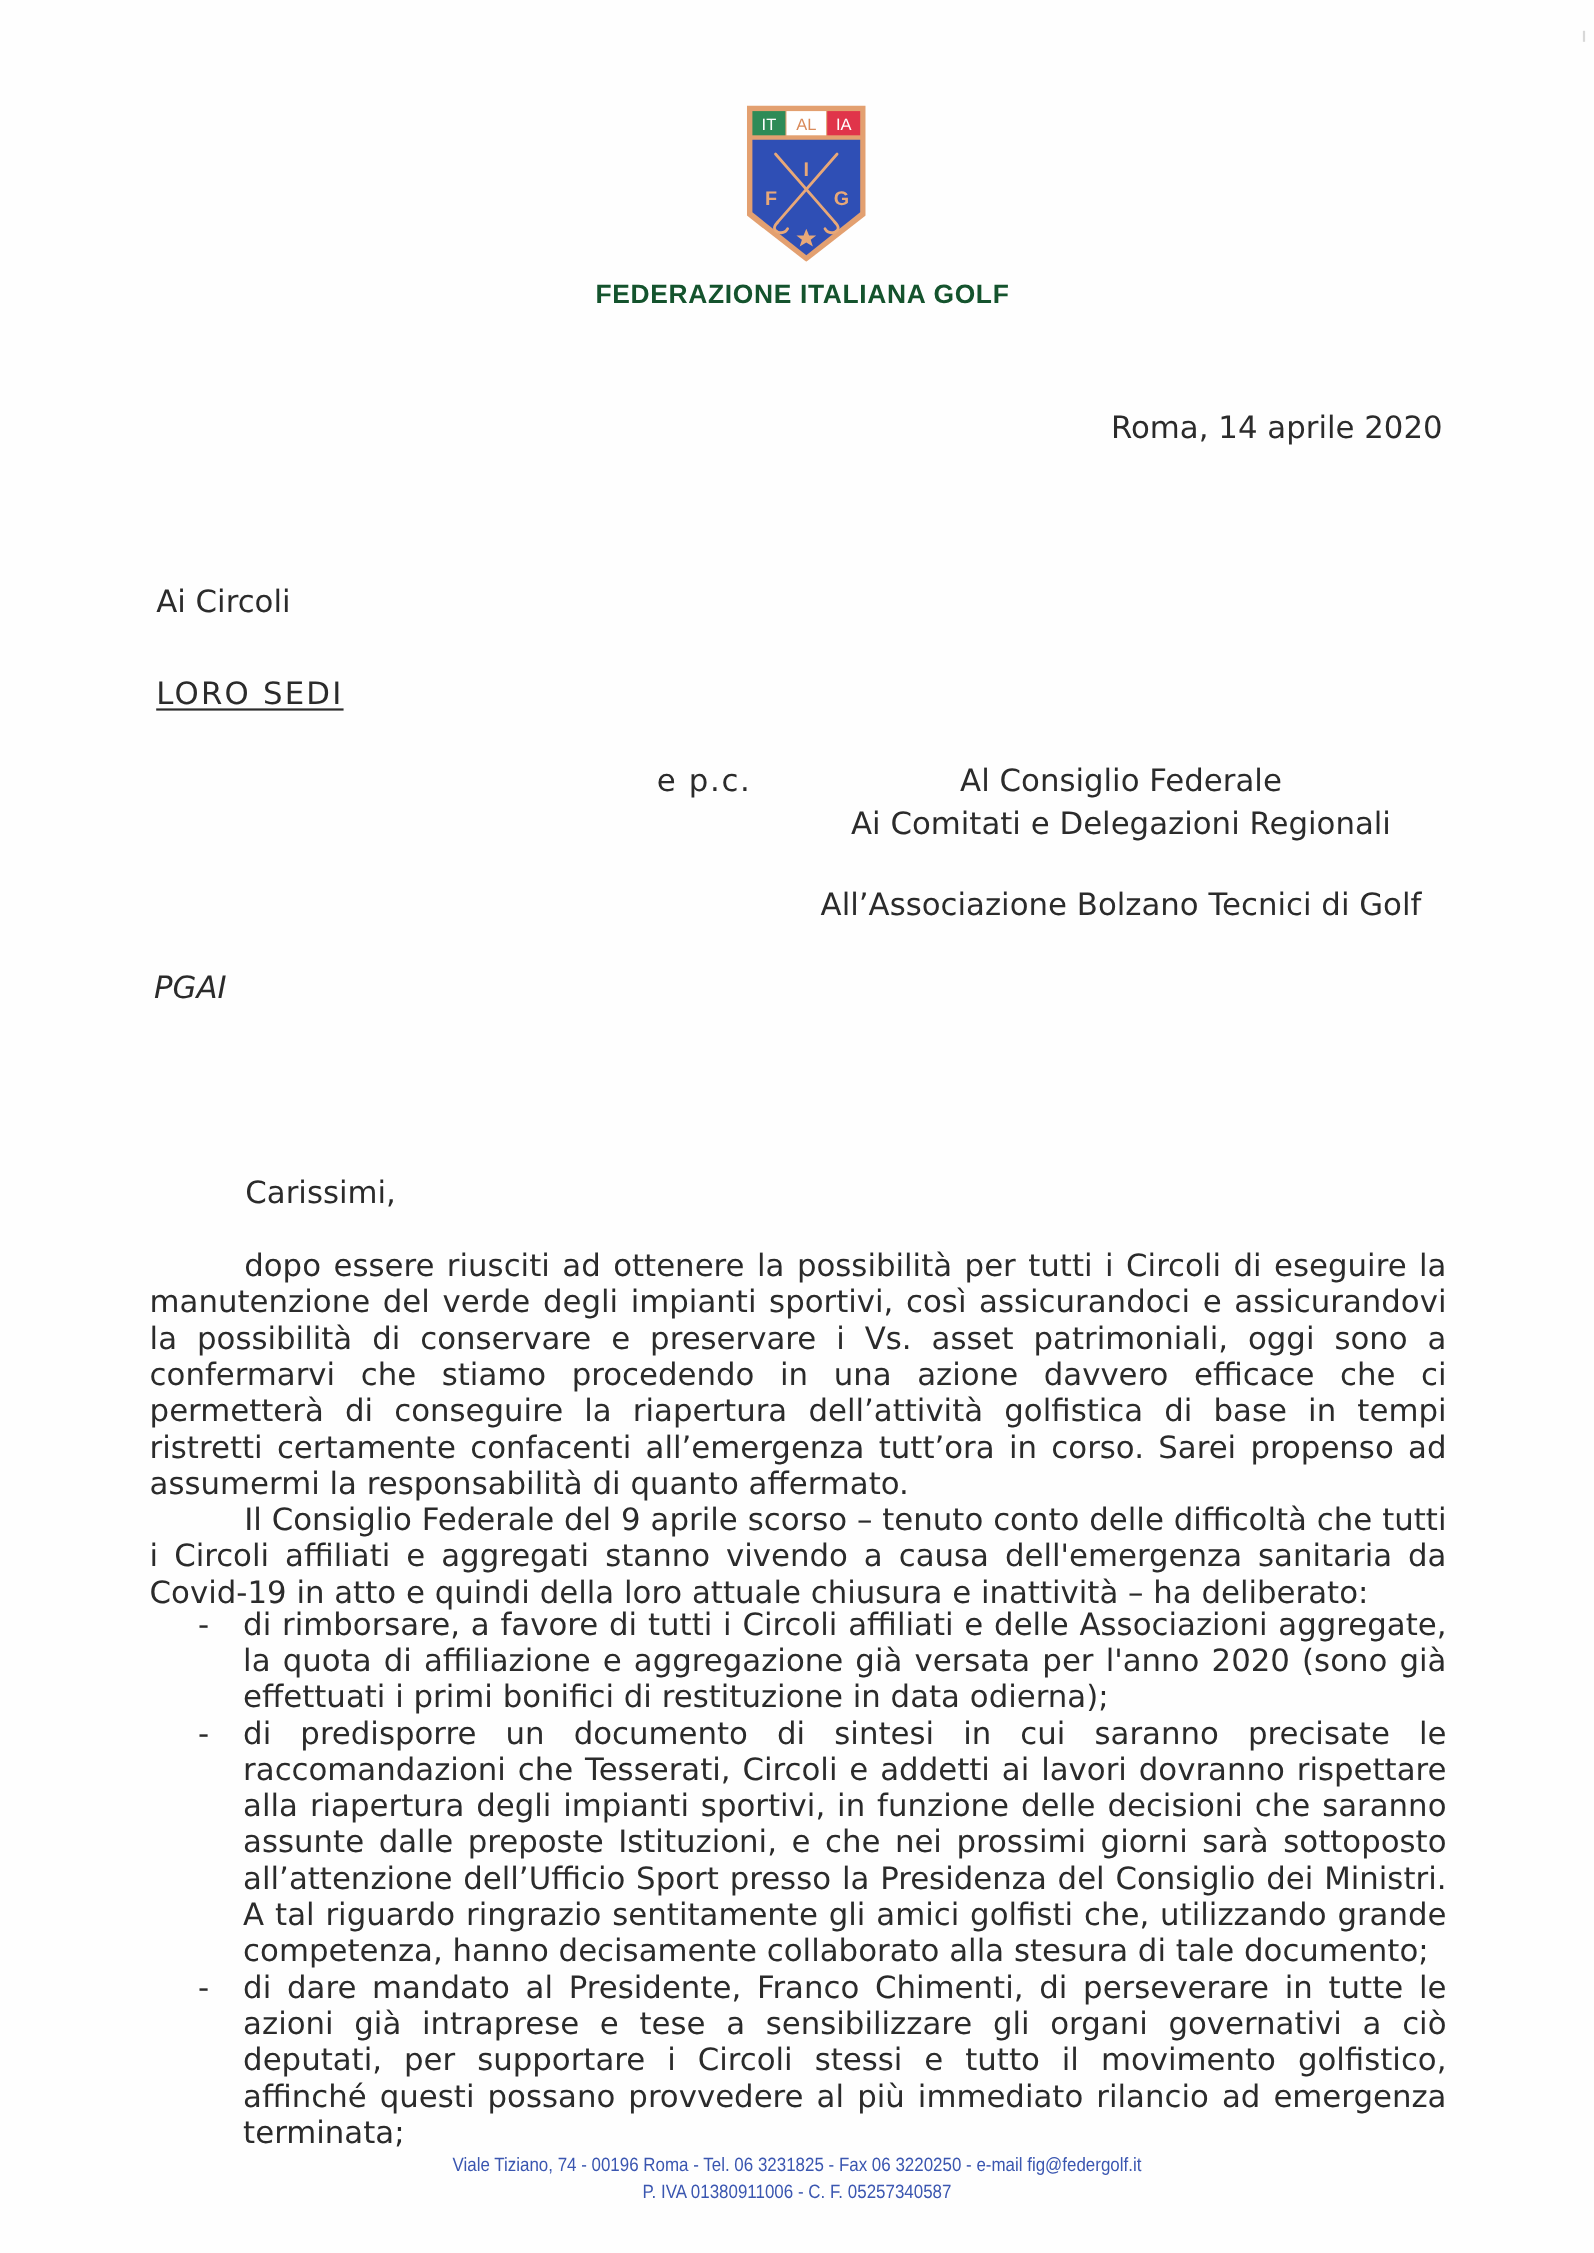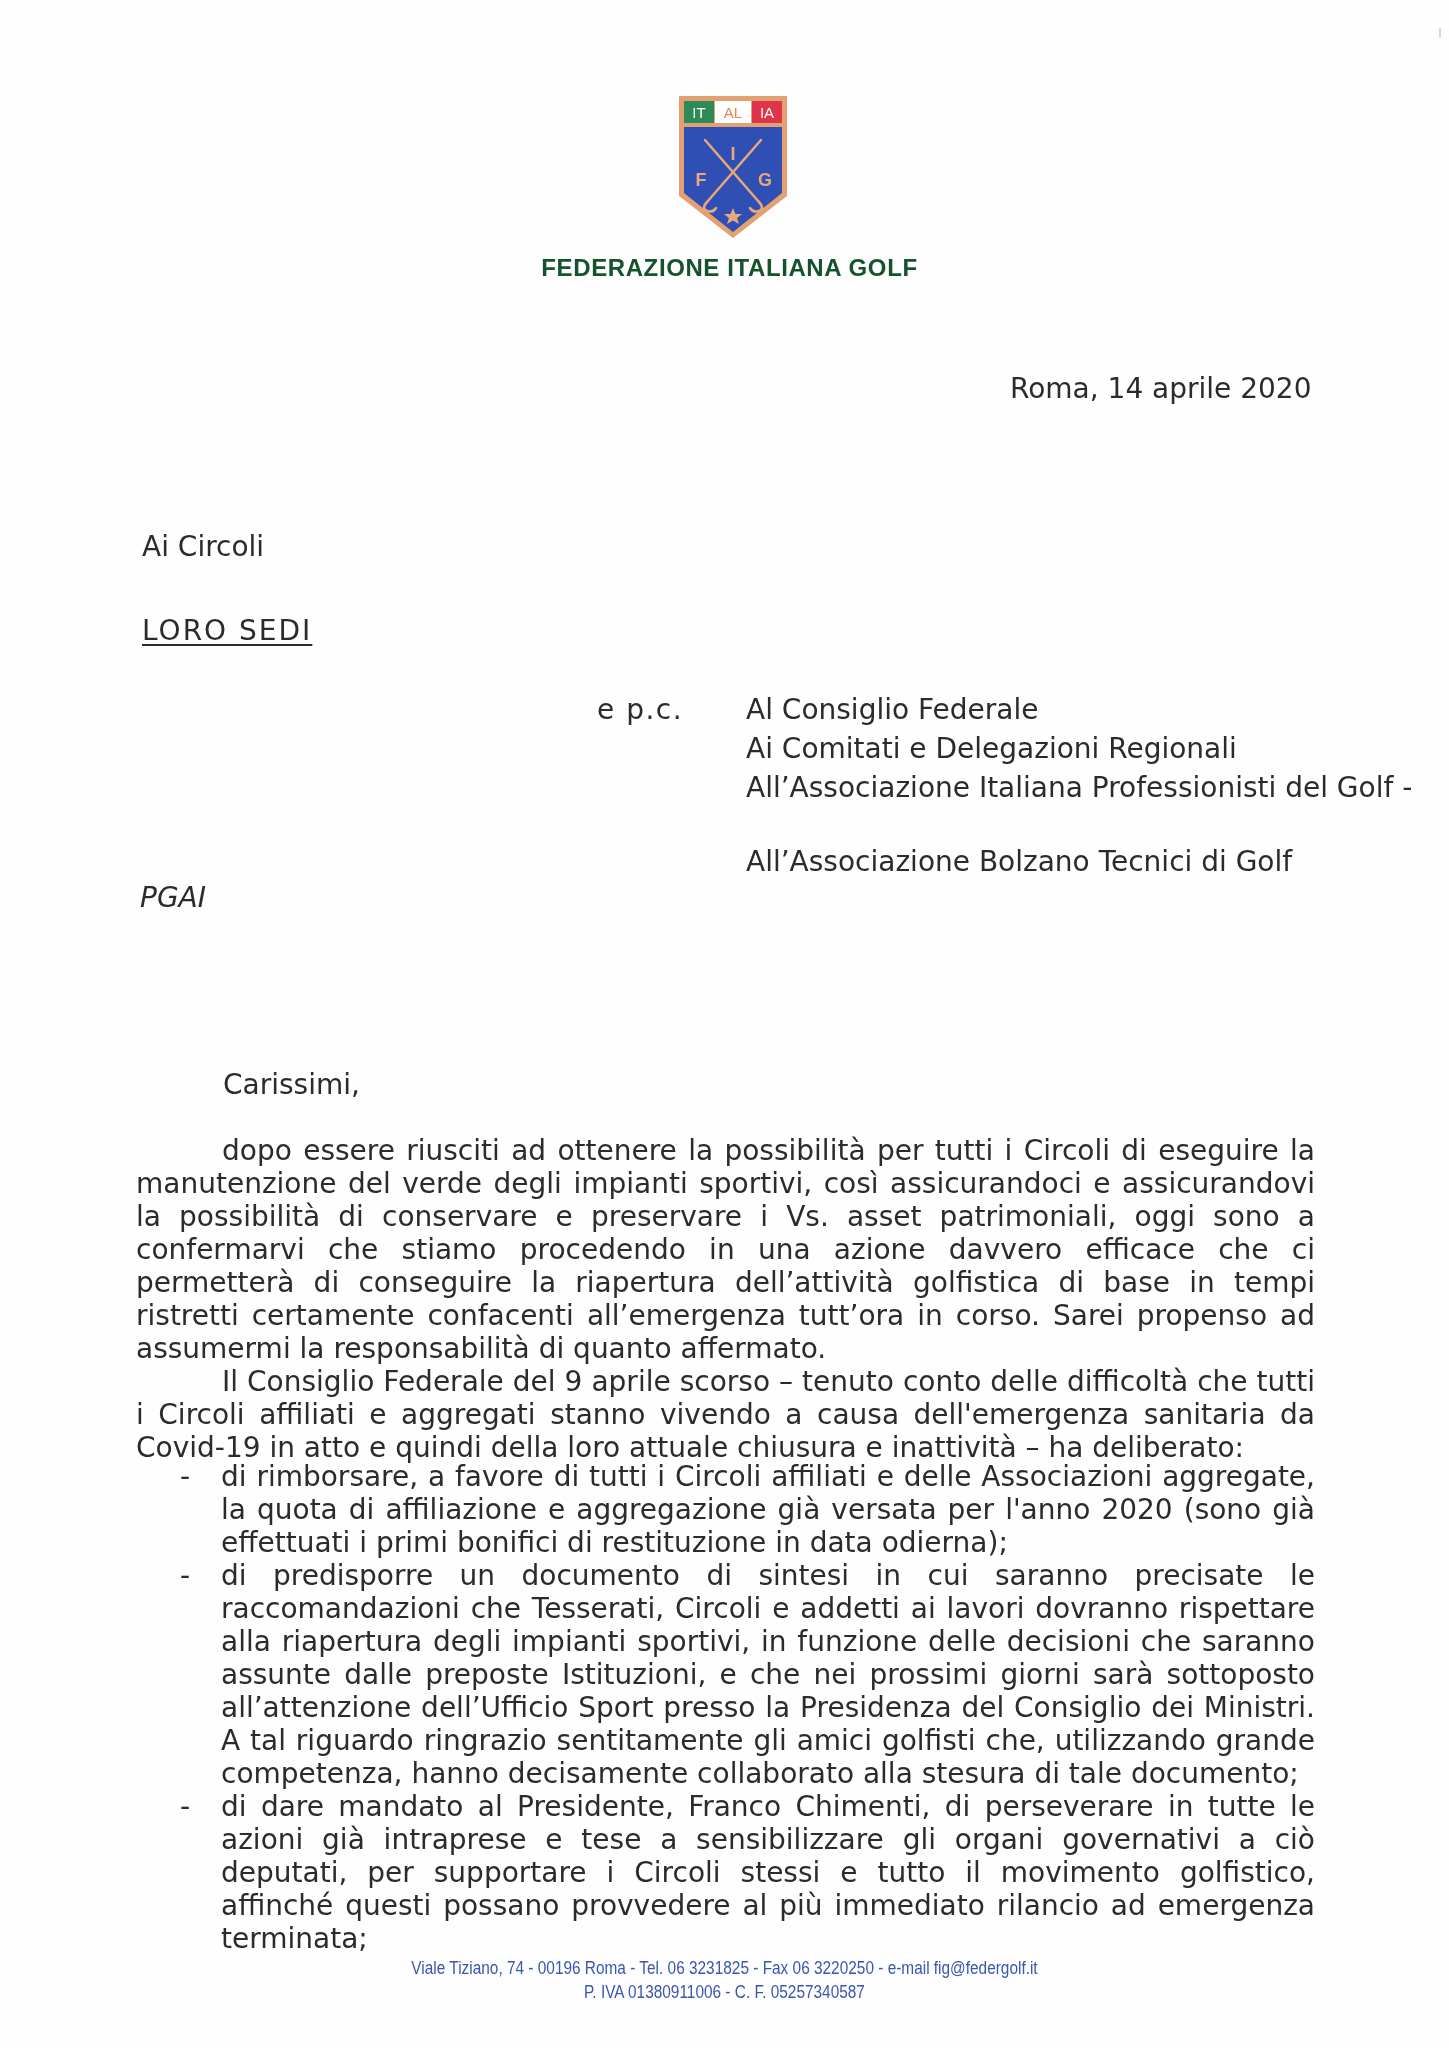--- a/index.html
+++ b/index.html
@@ -24,21 +24,21 @@
       color: #2b2b2b; line-height: 33px;
     }
 
     .date { left: 1010px; top: 372px; }
     .recip { left: 142px; top: 530px; }
     .recip div { height: 35px; }
     .loro-sedi { left: 142px; top: 614px; letter-spacing: 2px; text-decoration: underline; text-underline-offset: 4px; }
 
     .epc-label { left: 597px; top: 693px; letter-spacing: 1.5px; }
     .epc-list { left: 746px; top: 693px; }
-    .epc-list div { height: 39px; }
+    .epc-list div { height: 39px; text-align: center; }
     .epc-gap { height: 35px !important; }
     .pgai { left: 140px; top: 881px; font-style: italic; }
 
     .salutation { left: 223px; top: 1068px; }
 
     .para {
       position: absolute; left: 136px; width: 1179px; text-align: justify;
       text-align-last: left;
     }
     .para .first { display: inline-block; width: 86px; }
@@ -97,21 +97,20 @@
 
   <div class="abs body-text recip">
     <div>Ai Circoli</div>
   </div>
   <div class="abs body-text loro-sedi">LORO SEDI</div>
 
   <div class="abs body-text epc-label">e p.c.</div>
   <div class="abs body-text epc-list">
     <div>Al Consiglio Federale</div>
     <div>Ai Comitati e Delegazioni Regionali</div>
-    <div>All’Associazione Italiana Professionisti del Golf -</div>
     <div class="epc-gap"></div>
     <div>All’Associazione Bolzano Tecnici di Golf</div>
   </div>
   <div class="abs body-text pgai">PGAI</div>
 
   <div class="abs body-text salutation">Carissimi,</div>
 
   <div class="para body-text p1"><span class="first"></span><span>dopo essere riusciti ad ottenere la possibilità per tutti i Circoli di eseguire la manutenzione del verde degli impianti sportivi, così assicurandoci e assicurandovi la possibilità di conservare e preservare i Vs. asset patrimoniali, oggi sono a confermarvi che stiamo procedendo in una azione davvero efficace che ci permetterà di conseguire la riapertura dell’attività golfistica di base in tempi ristretti certamente confacenti all’emergenza tutt’ora in corso. Sarei propenso ad assumermi la responsabilità di quanto affermato.</span></div>
   <div class="para body-text p2"><span class="first"></span><span>Il Consiglio Federale del 9 aprile scorso – tenuto conto delle difficoltà che tutti i Circoli affiliati e aggregati stanno vivendo a causa dell'emergenza sanitaria da Covid-19 in atto e quindi della loro attuale chiusura e inattività – ha deliberato:</span></div>
 

